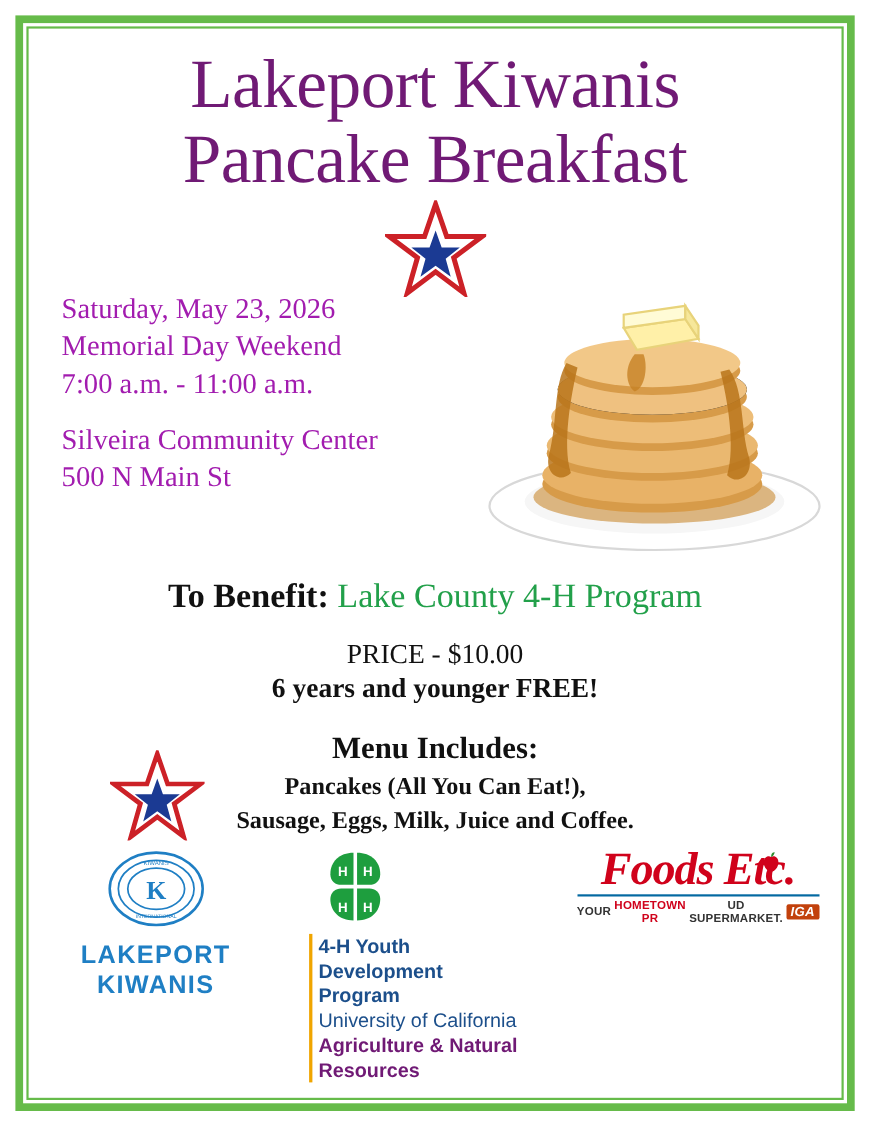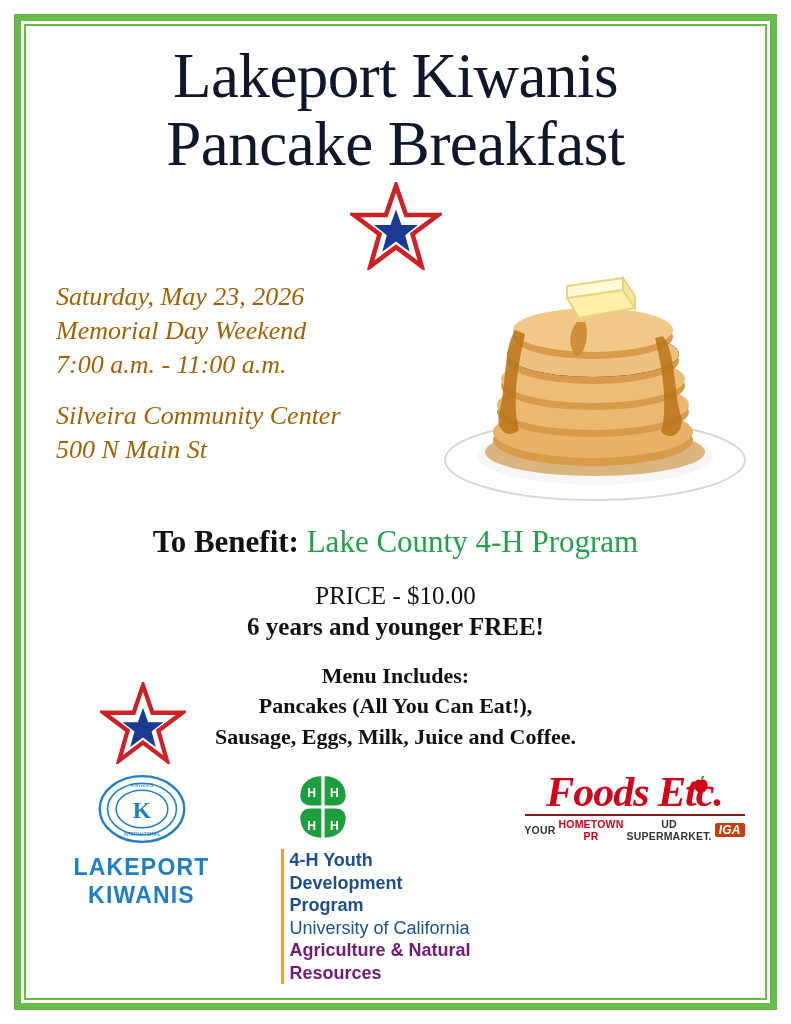--- a/index.html
+++ b/index.html
@@ -43,21 +43,21 @@
     left: 34px;
     top: 34px;
     right: 34px;
     bottom: 34px;
   }
 
   .title {
     text-align: center;
     font-size: 63px;
     line-height: 1.08;
-    color: #0f172a;
+    color: #701a75;
     letter-spacing: -0.5px;
     margin-top: 8px;
     font-family: "Liberation Serif", serif;
   }
   .title .line {
     display: block;
     white-space: nowrap;
   }
 
   
@@ -75,25 +75,24 @@
   }
 
   .mid {
     position: relative;
     margin-top: 6px;
     height: 258px;
   }
   .details {
     position: absolute;
     left: 22px;
-    top: 16px;
+    top: 0;
     font-size: 26px;
     line-height: 1.30;
-    color: #a16207;
-    font-style: italic;
+    color: #a21caf;
   }
   .details .gap {
     height: 18px;
   }
   .pancake {
     position: absolute;
     right: 0px;
     top: 0px;
     width: 330px;
     height: 248px;
@@ -124,21 +123,21 @@
     font-weight: bold;
   }
   .menu-block {
     text-align: center;
     margin-top: 18px;
     font-size: 22px;
     line-height: 1.4;
     color: #111111;
     font-weight: bold;
   }
-  .menu-block .m1 { font-size: 22px; }
+  .menu-block .m1 { font-size: 28px; }
   .menu-block .m2 { font-size: 22px; }
   .menu-block .m3 { font-size: 22px; }
 
   .star-left {
     position: absolute;
     left: 66px;
     top: 648px;
   }
 
   .logos {
@@ -208,21 +207,21 @@
     line-height: 0.95;
     letter-spacing: -1px;
     position: relative;
   }
   .foods-sub {
     font-family: "Liberation Sans", sans-serif;
     font-size: 10.5px;
     font-weight: bold;
     color: #333333;
     letter-spacing: 0.2px;
-    border-top: 2px solid #7f1d1d;
+    border-top: 2px solid #0369a1;
     padding-top: 2px;
     margin-top: 1px;
     display: flex;
     justify-content: center;
     align-items: center;
     gap: 3px;
   }
   .foods-sub .red { color: #d0021b; }
   .iga {
     background: #c2410c;

